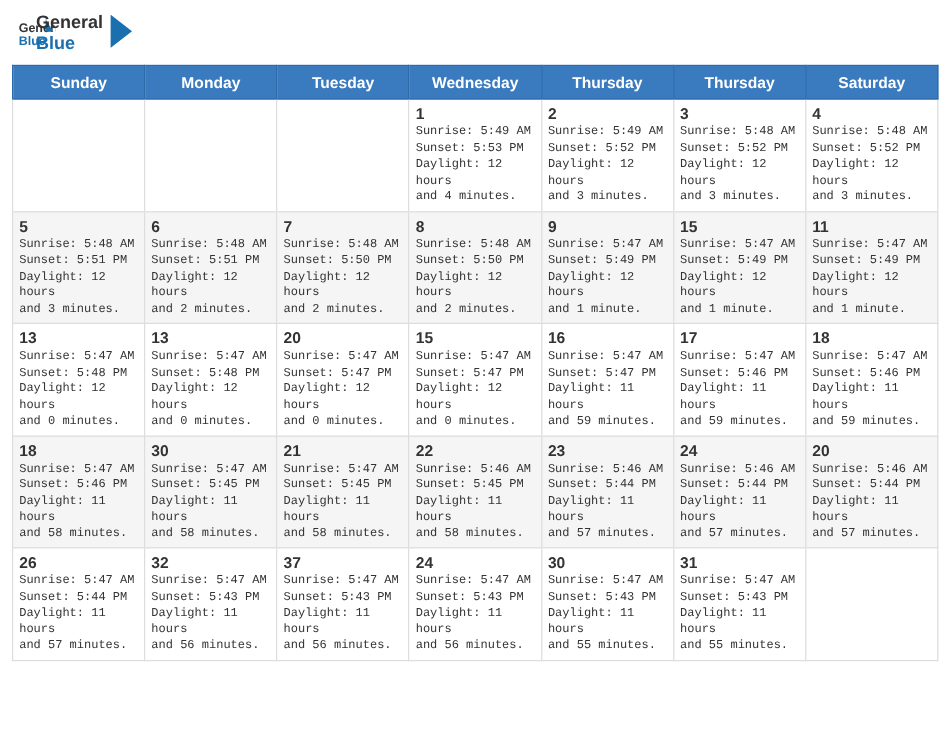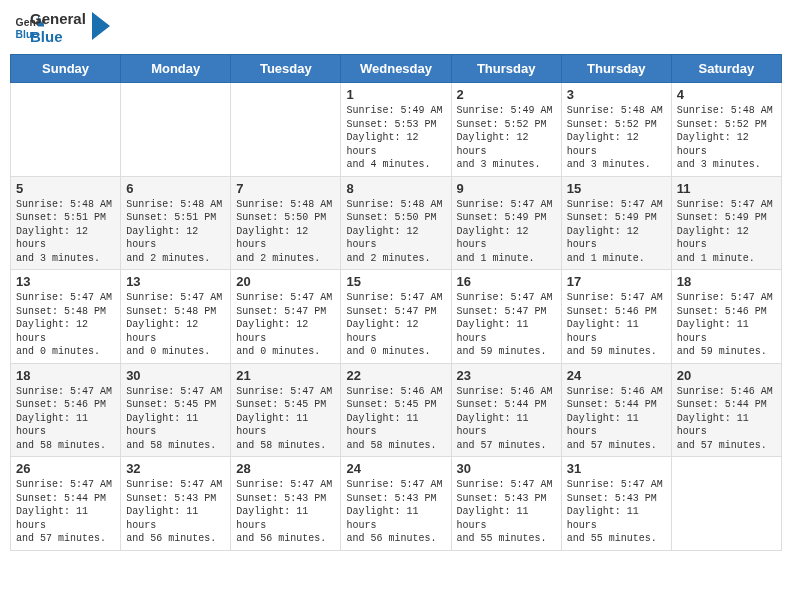--- a/index.html
+++ b/index.html
@@ -313,21 +313,21 @@
 and 57 minutes.</div>
         </td>
         <td>
           <span class="day-num">32</span>
           <div class="day-detail" style="white-space: pre-line;">Sunrise: 5:47 AM
 Sunset: 5:43 PM
 Daylight: 11 hours
 and 56 minutes.</div>
         </td>
         <td>
-          <span class="day-num">28</span>
+          <span class="day-num">37</span>
           <div class="day-detail" style="white-space: pre-line;">Sunrise: 5:47 AM
 Sunset: 5:43 PM
 Daylight: 11 hours
 and 56 minutes.</div>
         </td>
         <td>
           <span class="day-num">24</span>
           <div class="day-detail" style="white-space: pre-line;">Sunrise: 5:47 AM
 Sunset: 5:43 PM
 Daylight: 11 hours

